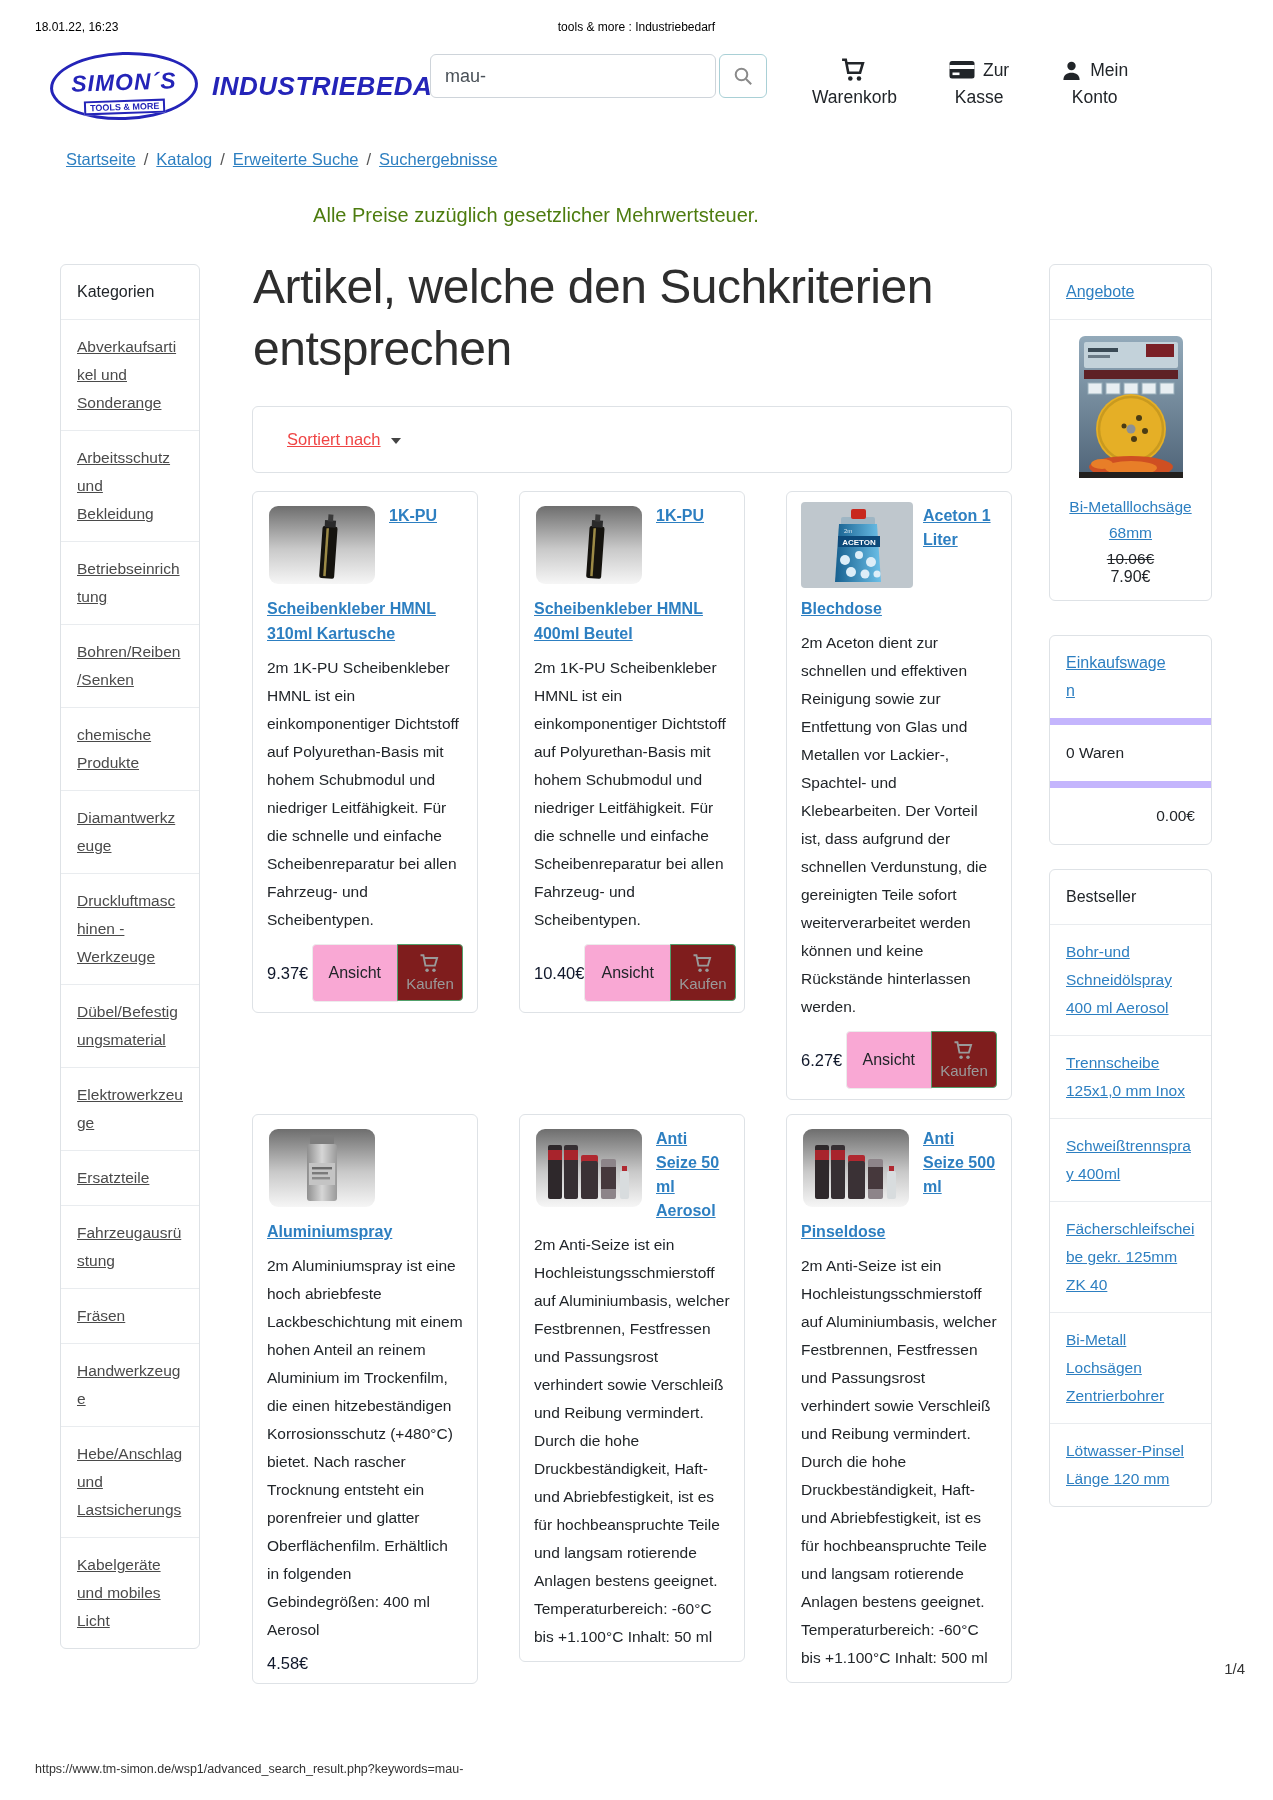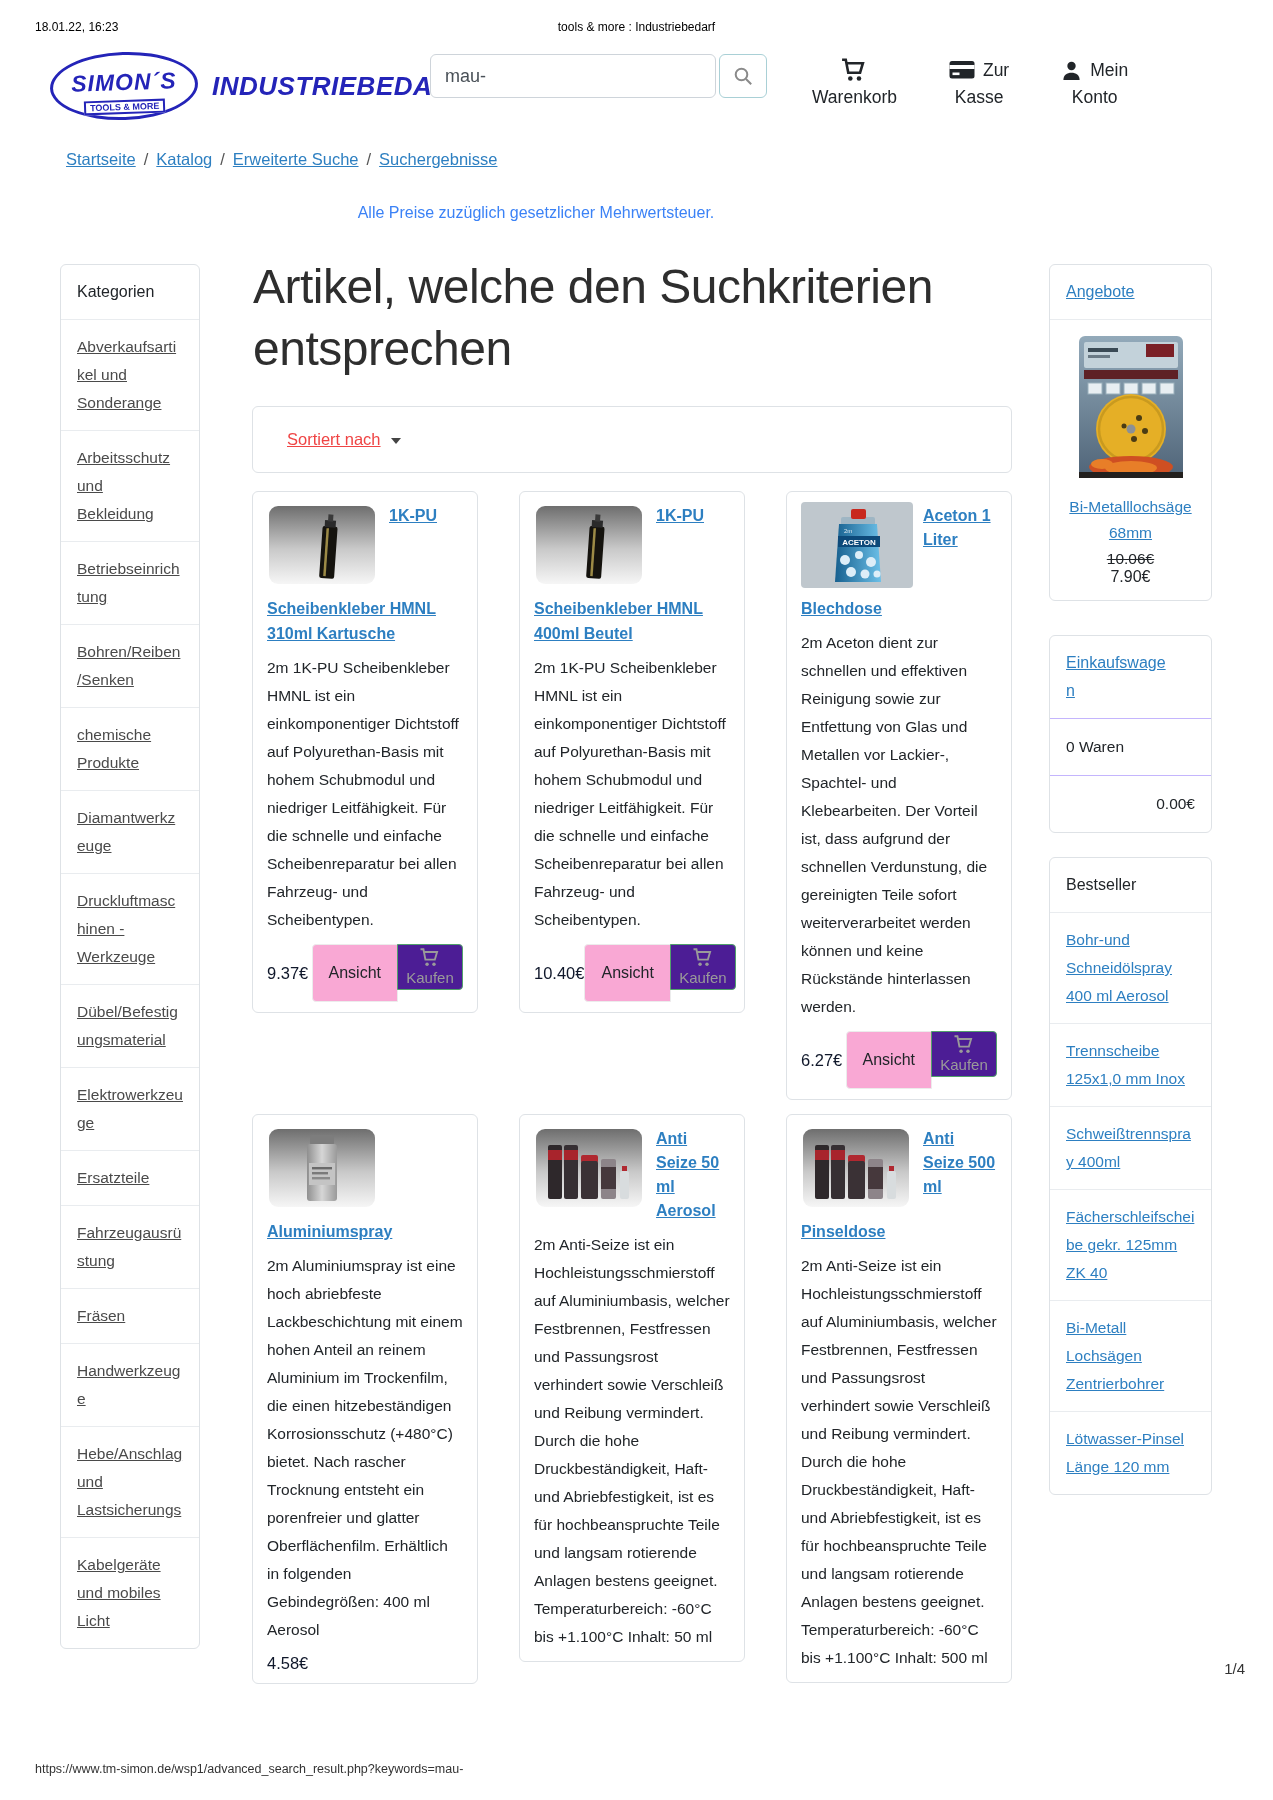--- a/index.html
+++ b/index.html
@@ -31,21 +31,21 @@
 
   .top-nav{position:absolute;top:56px;left:812px;display:flex;gap:52px;align-items:flex-start;}
   .tn-item{display:flex;flex-direction:column;align-items:center;font-size:17.5px;color:#212529;line-height:26px;text-decoration:none;color:#212529;}
   .tn-row{display:flex;align-items:center;gap:8px;height:28px;}
 
   .breadcrumb{position:absolute;top:150px;left:66px;font-size:16.5px;color:#444;}
   .breadcrumb a{color:#2d7fc1;margin:0 4px;}
   .breadcrumb a:first-child{margin-left:0;}
   .crumb-sep{color:#555;margin:0 4px;}
 
-  .vat{position:absolute;top:204px;left:60px;width:952px;text-align:center;font-size:16px;color:#3b82f6;}
+  .vat{position:absolute;top:204px;left:60px;width:952px;text-align:center;font-size:20px;color:#4d7c0f;}
 
   .content-clip{position:absolute;top:0;left:0;width:1273px;height:1753px;overflow:hidden;}
 
   
   .cats{position:absolute;top:264px;left:60px;width:140px;box-sizing:border-box;border:1px solid #dee2e6;border-radius:6px;background:#fff;}
   .cats-header{padding:13px 16px;font-size:16px;line-height:28px;color:#212529;}
   .cat-item{border-top:1px solid #e9ecef;padding:13px 16px;line-height:28px;font-size:15.5px;}
   .cat-item a{color:#4a4a4a;overflow-wrap:anywhere;display:block;}
 
   
@@ -62,36 +62,36 @@
   .thumb{width:112px;height:86px;flex:0 0 112px;}
   .thumb svg{display:block;width:112px;height:86px;}
   .side-link{font-size:16px;font-weight:bold;line-height:24px;padding-top:2px;overflow-wrap:anywhere;}
   .title-link{display:block;margin-top:8px;font-size:16px;font-weight:bold;line-height:25px;overflow-wrap:anywhere;}
   .desc{margin:8px 0 0 0;font-size:15.5px;line-height:28px;color:#212529;}
   .price-row{margin-top:10px;display:flex;align-items:center;justify-content:space-between;}
   .price{font-size:16.5px;color:#0f172a;}
   .btn-group{display:flex;}
   .btn-view{height:58px;padding:0 16px;background:#f9a8d4;border:1px solid #ececec;border-radius:4px 0 0 4px;
             font-size:16px;color:#212529;font-family:"Liberation Sans",sans-serif;cursor:pointer;}
-  .btn-buy{height:46px;width:66px;margin-left:-1px;background:#4c1d95;border:1px solid #51a06b;border-radius:0 4px 4px 0;
+  .btn-buy{height:57px;width:66px;margin-left:-1px;background:#7f1d1d;border:1px solid #51a06b;border-radius:0 4px 4px 0;
            display:flex;flex-direction:column;align-items:center;justify-content:center;gap:2px;
            font-size:15px;color:#9a9a9a;font-family:"Liberation Sans",sans-serif;cursor:pointer;}
 
   
   .right-col{position:absolute;top:264px;left:1049px;width:163px;}
   .rbox{box-sizing:border-box;border:1px solid #dee2e6;border-radius:6px;background:#fff;width:163px;}
   .rbox-head{padding:13px 16px;font-size:16px;line-height:28px;}
   .offer-body{padding:14px 10px;text-align:center;border-top:1px solid #e9ecef;}
   .offer-img svg{display:block;width:110px;height:150px;margin:0 auto 10px auto;}
   .offer-link{display:block;font-size:15.5px;line-height:26px;overflow-wrap:anywhere;text-align:center;}
   .offer-old{margin-top:4px;font-size:15.5px;color:#212529;text-decoration:line-through;}
   .offer-new{font-size:16px;color:#212529;}
   .mb34{margin-bottom:34px;} .mb24{margin-bottom:24px;}
   .cart-link{display:inline-block;width:104px;overflow-wrap:anywhere;}
-  .rrow{border-top:1px solid #c4b5fd;padding:14px 16px;font-size:15.5px;line-height:28px;color:#212529;}
+  .rrow{border-top:7px solid #c4b5fd;padding:14px 16px;font-size:15.5px;line-height:28px;color:#212529;}
   .rrow.total{text-align:right;}
   .bs-item{border-top:1px solid #e9ecef;padding:13px 16px;line-height:28px;font-size:15.5px;}
   .bs-item a{overflow-wrap:anywhere;display:block;}
 </style>
 </head>
 <body>
 
 <div id="page">
 
   <div class="print-top">

